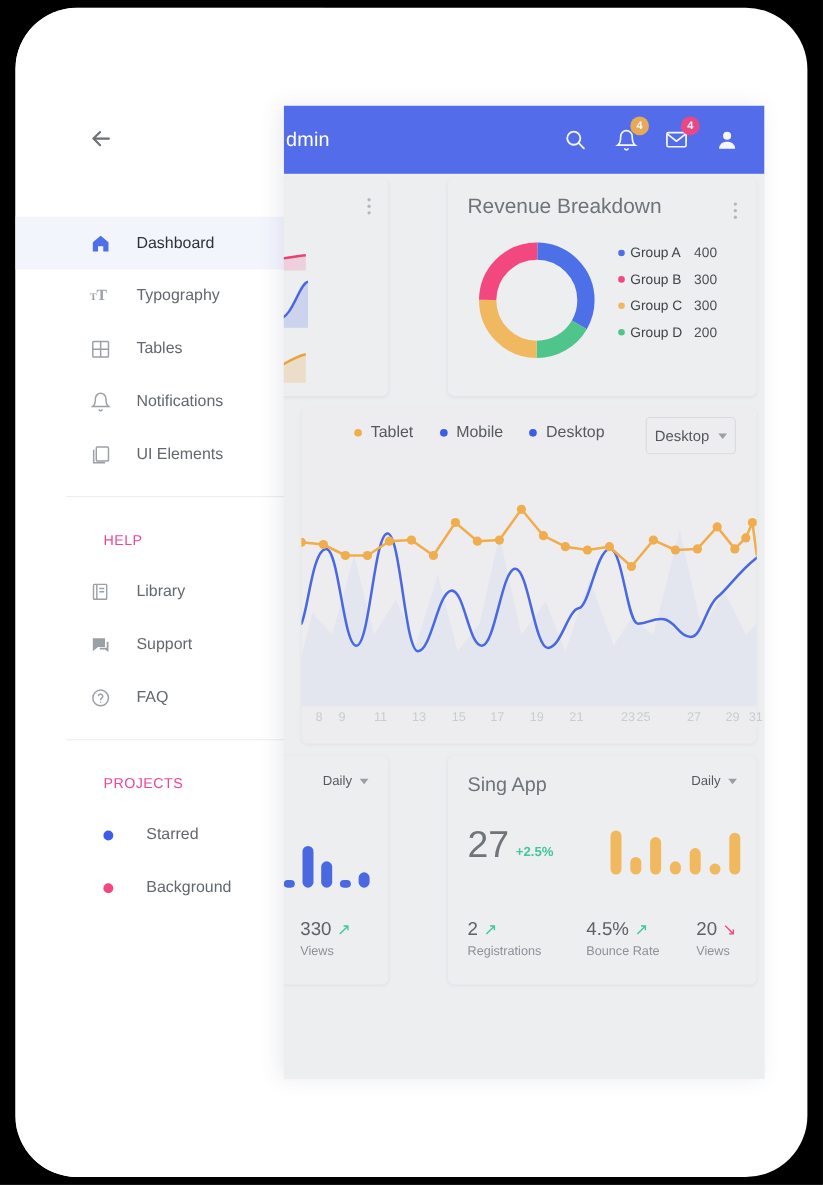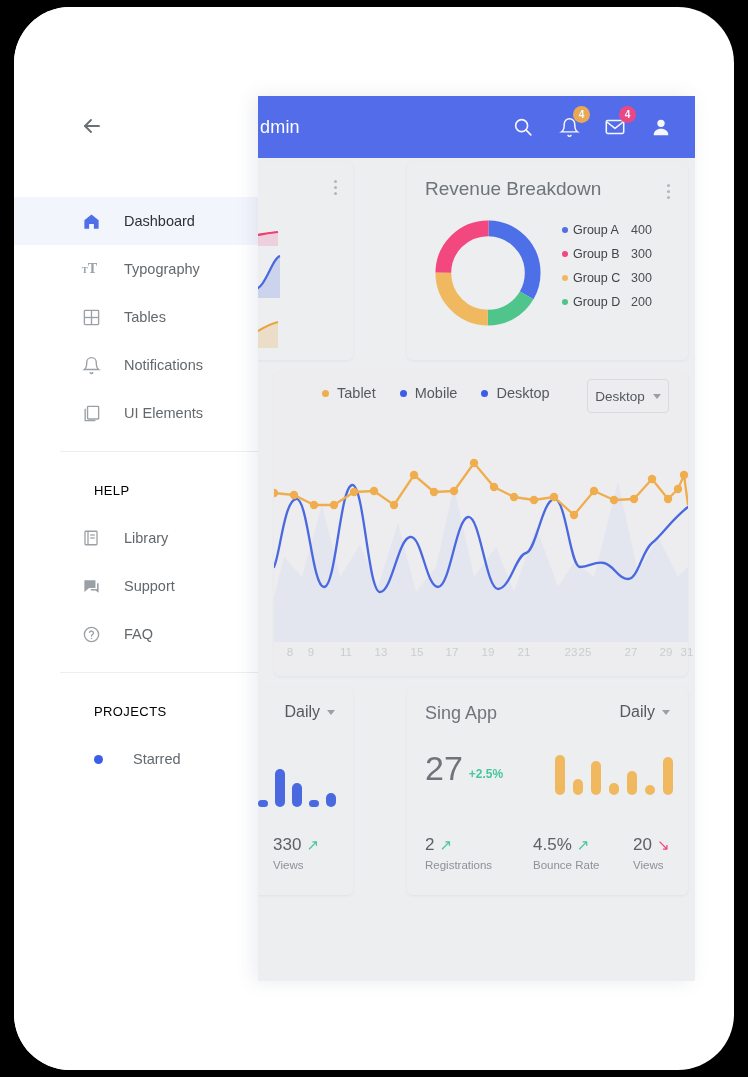--- a/index.html
+++ b/index.html
@@ -76,21 +76,21 @@
   .nav-divider {
     position: absolute;
     left: 46px;
     width: 234px;
     height: 1px;
     background: #eceef0;
   }
   .nav-heading {
     position: absolute;
     left: 80px;
-    color: #000000;
+    color: #ec4899;
     font-size: 13px;
     letter-spacing: 0.4px;
   }
   .proj-item {
     display: flex;
     align-items: center;
     height: 48px;
     padding-left: 80px;
     box-sizing: border-box;
     color: #62686d;
@@ -244,21 +244,21 @@
   }
 
   
   #left-stat-card { left: -150px; top: 529px; width: 245px; height: 208px; }
   #sing-app-card { left: 149px; top: 529px; width: 281px; height: 208px; }
 
   .mini-head { position: absolute; top: 16px; display: flex; align-items: center; }
   .mini-title { font-size: 18px; color: #6e747a; }
   .period-mini {
     display: flex; align-items: center; gap: 7px;
-    font-size: 16px; color: #55595e;
+    font-size: 12px; color: #55595e;
   }
 
   .big-num { font-size: 34px; color: #6e747a; font-weight: normal; }
   .delta { font-size: 12px; color: #46c79a; font-weight: bold; }
 
   .bars { display: flex; align-items: flex-end; gap: 7px; height: 42px; }
   .bar { width: 10px; border-radius: 5px; }
 
   .stat-block { position: absolute; text-align: left; }
   .stat-val-row { display: flex; align-items: center; gap: 5px; }
@@ -372,20 +372,24 @@
       </div>
     </div>
 
     <div class="nav-divider" style="top:665px;"></div>
     <div class="nav-heading" style="top:697px;">PROJECTS</div>
 
     <div class="nav-section" style="top:728px;">
       <div class="proj-item">
         <span class="proj-dot" style="background:#3b5de7;"></span>
         <span class="nav-label">Starred</span>
+      </div>
+      <div class="proj-item">
+        <span class="proj-dot" style="background:#f2477f;"></span>
+        <span class="nav-label">Background</span>
       </div>
     </div>
   </div>
 
   <div id="main-panel">
 
     <div id="app-header">
       <span id="header-title">dmin</span>
       <div id="header-actions">
 

